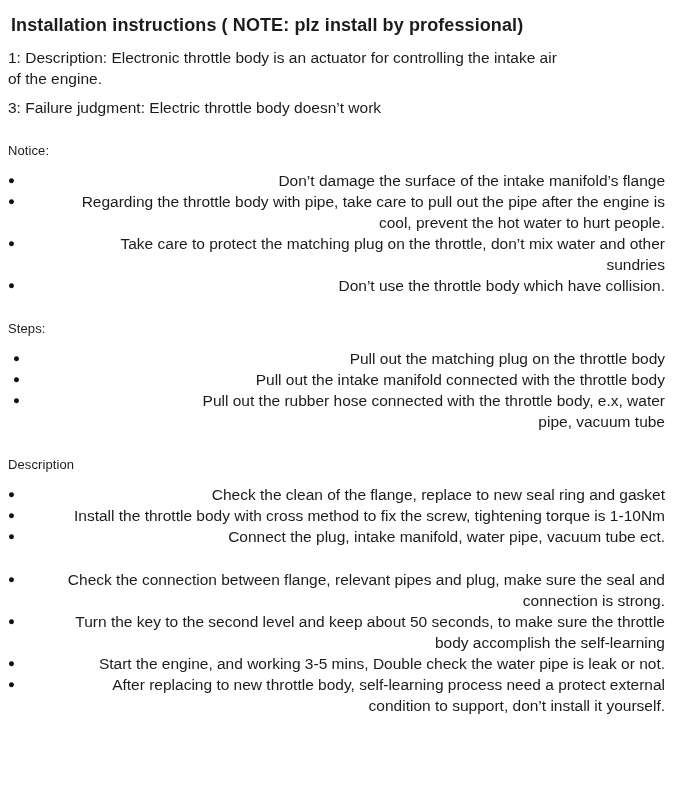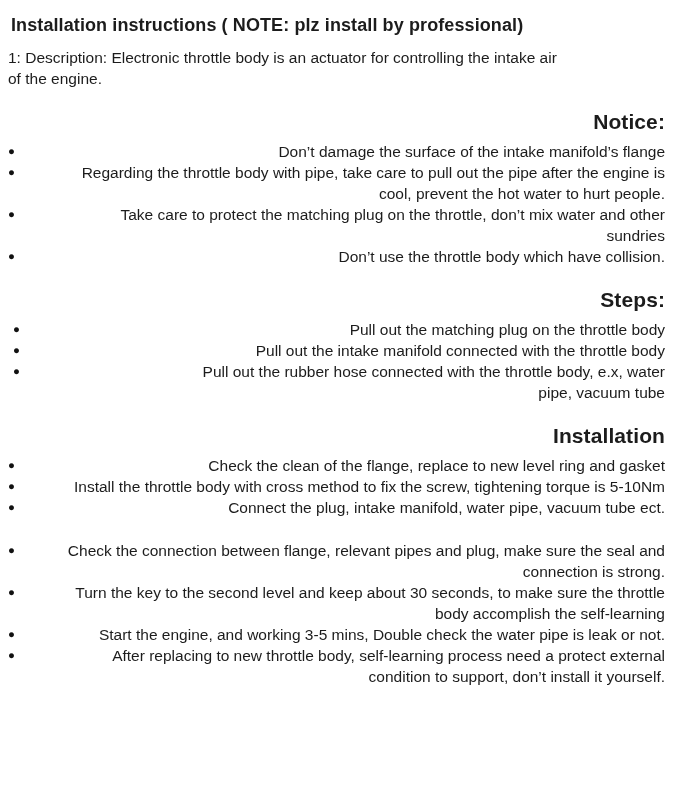--- a/index.html
+++ b/index.html
@@ -34,25 +34,24 @@
   }
   .intro-line {
     white-space: pre-wrap;
     margin-top: 8px;
   }
   .section {
     margin-top: 22px;
   }
   .section.steps { }
   .section-heading {
-    font-size: 21px;
+    font-size: 13px;
     line-height: 22px;
-    font-weight: 700;
+    font-weight: 400;
     letter-spacing: 0.1px;
-    text-align: right;
   }
   .bullets {
     margin-top: 8px;
     font-size: 15.5px;
     line-height: 21px;
   }
   .bullet-item {
     display: flex;
     align-items: flex-start;
   }
@@ -74,20 +73,21 @@
 </head>
 <body>
 
 <div class="page">
 
   <div class="title">Installation instructions ( NOTE: plz install by professional)</div>
 
   <div class="intro">
     <div class="intro-line">1: Description: Electronic throttle body is an actuator for controlling the intake air
 of the engine.</div>
+    <div class="intro-line">3: Failure judgment: Electric throttle body doesn’t work</div>
   </div>
 
   <div class="section">
     <div class="section-heading">Notice:</div>
     <div class="bullets">
       <div class="bullet-item">
         <span class="marker">●</span>
         <span class="bullet-text">Don’t damage the surface of the intake manifold’s flange</span>
       </div>
       <div class="bullet-item">
@@ -120,47 +120,47 @@
       </div>
       <div class="bullet-item">
         <span class="marker">●</span>
         <span class="bullet-text">Pull out the rubber hose connected with the throttle body, e.x, water
 pipe, vacuum tube</span>
       </div>
     </div>
   </div>
 
   <div class="section">
-    <div class="section-heading">Installation</div>
+    <div class="section-heading">Description</div>
     <div class="bullets">
       <div class="bullet-item">
         <span class="marker">●</span>
-        <span class="bullet-text">Check the clean of the flange, replace to new level ring and gasket</span>
+        <span class="bullet-text">Check the clean of the flange, replace to new seal ring and gasket</span>
       </div>
       <div class="bullet-item">
         <span class="marker">●</span>
-        <span class="bullet-text">Install the throttle body with cross method to fix the screw, tightening torque is 5-10Nm</span>
+        <span class="bullet-text">Install the throttle body with cross method to fix the screw, tightening torque is 1-10Nm</span>
       </div>
       <div class="bullet-item">
         <span class="marker">●</span>
         <span class="bullet-text">Connect the plug, intake manifold, water pipe, vacuum tube ect.</span>
       </div>
     </div>
   </div>
 
   <div class="section">
     <div class="bullets">
       <div class="bullet-item">
         <span class="marker">●</span>
         <span class="bullet-text">Check the connection between flange, relevant pipes and plug, make sure the seal and
 connection is strong.</span>
       </div>
       <div class="bullet-item">
         <span class="marker">●</span>
-        <span class="bullet-text">Turn the key to the second level and keep about 30 seconds, to make sure the throttle
+        <span class="bullet-text">Turn the key to the second level and keep about 50 seconds, to make sure the throttle
 body accomplish the self-learning</span>
       </div>
       <div class="bullet-item">
         <span class="marker">●</span>
         <span class="bullet-text">Start the engine, and working 3-5 mins, Double check the water pipe is leak or not.</span>
       </div>
       <div class="bullet-item">
         <span class="marker">●</span>
         <span class="bullet-text">After replacing to new throttle body, self-learning process need a protect external
 condition to support, don’t install it yourself.</span>

